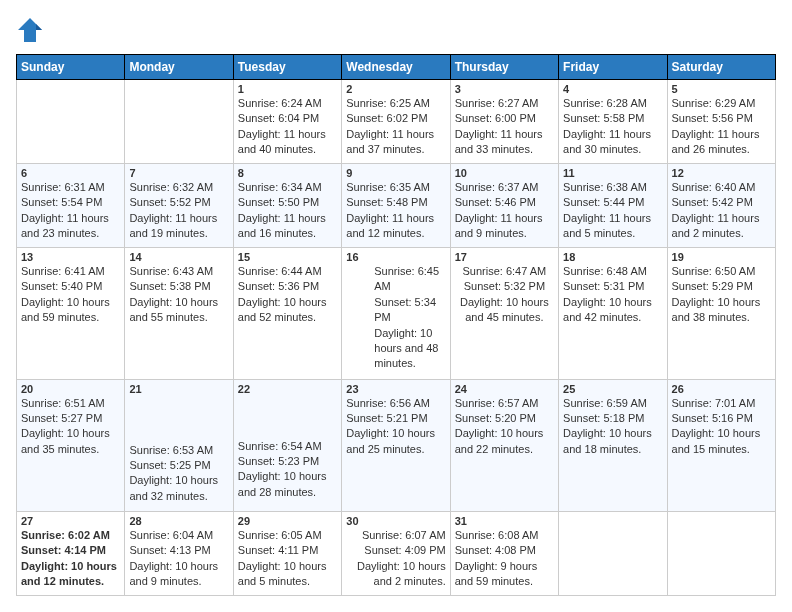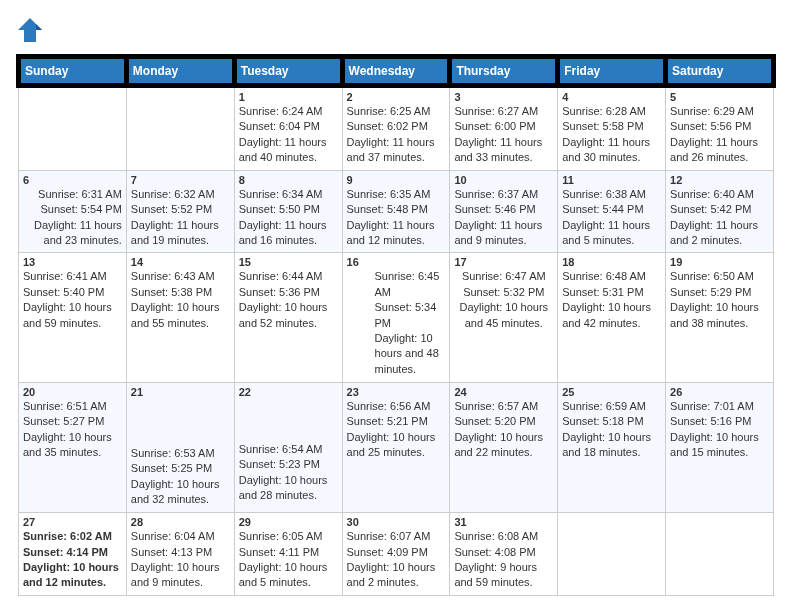--- a/index.html
+++ b/index.html
@@ -66,21 +66,21 @@
       width: 100%;
       table-layout: fixed;
     }
     .calendar th {
       background-color: #2a7abf;
       color: #fff;
       font-size: 12px;
       font-weight: bold;
       padding: 5px 4px;
       text-align: left;
-      border: 5px solid #000000;
+      border: 1px solid #000000;
     }
     .calendar td {
       border: 1px solid #ccc;
       vertical-align: top;
       padding: 3px 4px;
       font-size: 9.5px;
       color: #333;
       height: 80px;
       background: #fff;
     }
@@ -166,21 +166,21 @@
           <td>
             <span class="day-num">5</span>
             <div class="day-info" style="white-space: pre-line;">Sunrise: 6:29 AM
 Sunset: 5:56 PM
 Daylight: 11 hours and 26 minutes.</div>
           </td>
         </tr>
         <tr>
           <td>
             <span class="day-num">6</span>
-            <div class="day-info" style="white-space: pre-line; text-align: right;">Sunrise: 6:31 AM
+            <div class="day-info" style="white-space: pre-line;">Sunrise: 6:31 AM
 Sunset: 5:54 PM
 Daylight: 11 hours and 23 minutes.</div>
           </td>
           <td>
             <span class="day-num">7</span>
             <div class="day-info" style="white-space: pre-line;">Sunrise: 6:32 AM
 Sunset: 5:52 PM
 Daylight: 11 hours and 19 minutes.</div>
           </td>
           <td>
@@ -316,21 +316,21 @@
 Daylight: 10 hours and 9 minutes.</div>
           </td>
           <td>
             <span class="day-num">29</span>
             <div class="day-info" style="white-space: pre-line;">Sunrise: 6:05 AM
 Sunset: 4:11 PM
 Daylight: 10 hours and 5 minutes.</div>
           </td>
           <td>
             <span class="day-num">30</span>
-            <div class="day-info" style="white-space: pre-line;">Sunrise: 6:07 AM
+            <div class="day-info" style="white-space: pre-line; text-align: right;">Sunrise: 6:07 AM
 Sunset: 4:09 PM
 Daylight: 10 hours and 2 minutes.</div>
           </td>
           <td>
             <span class="day-num">31</span>
             <div class="day-info" style="white-space: pre-line;">Sunrise: 6:08 AM
 Sunset: 4:08 PM
 Daylight: 9 hours and 59 minutes.</div>
           </td>
           <td class="empty-cell"></td>

